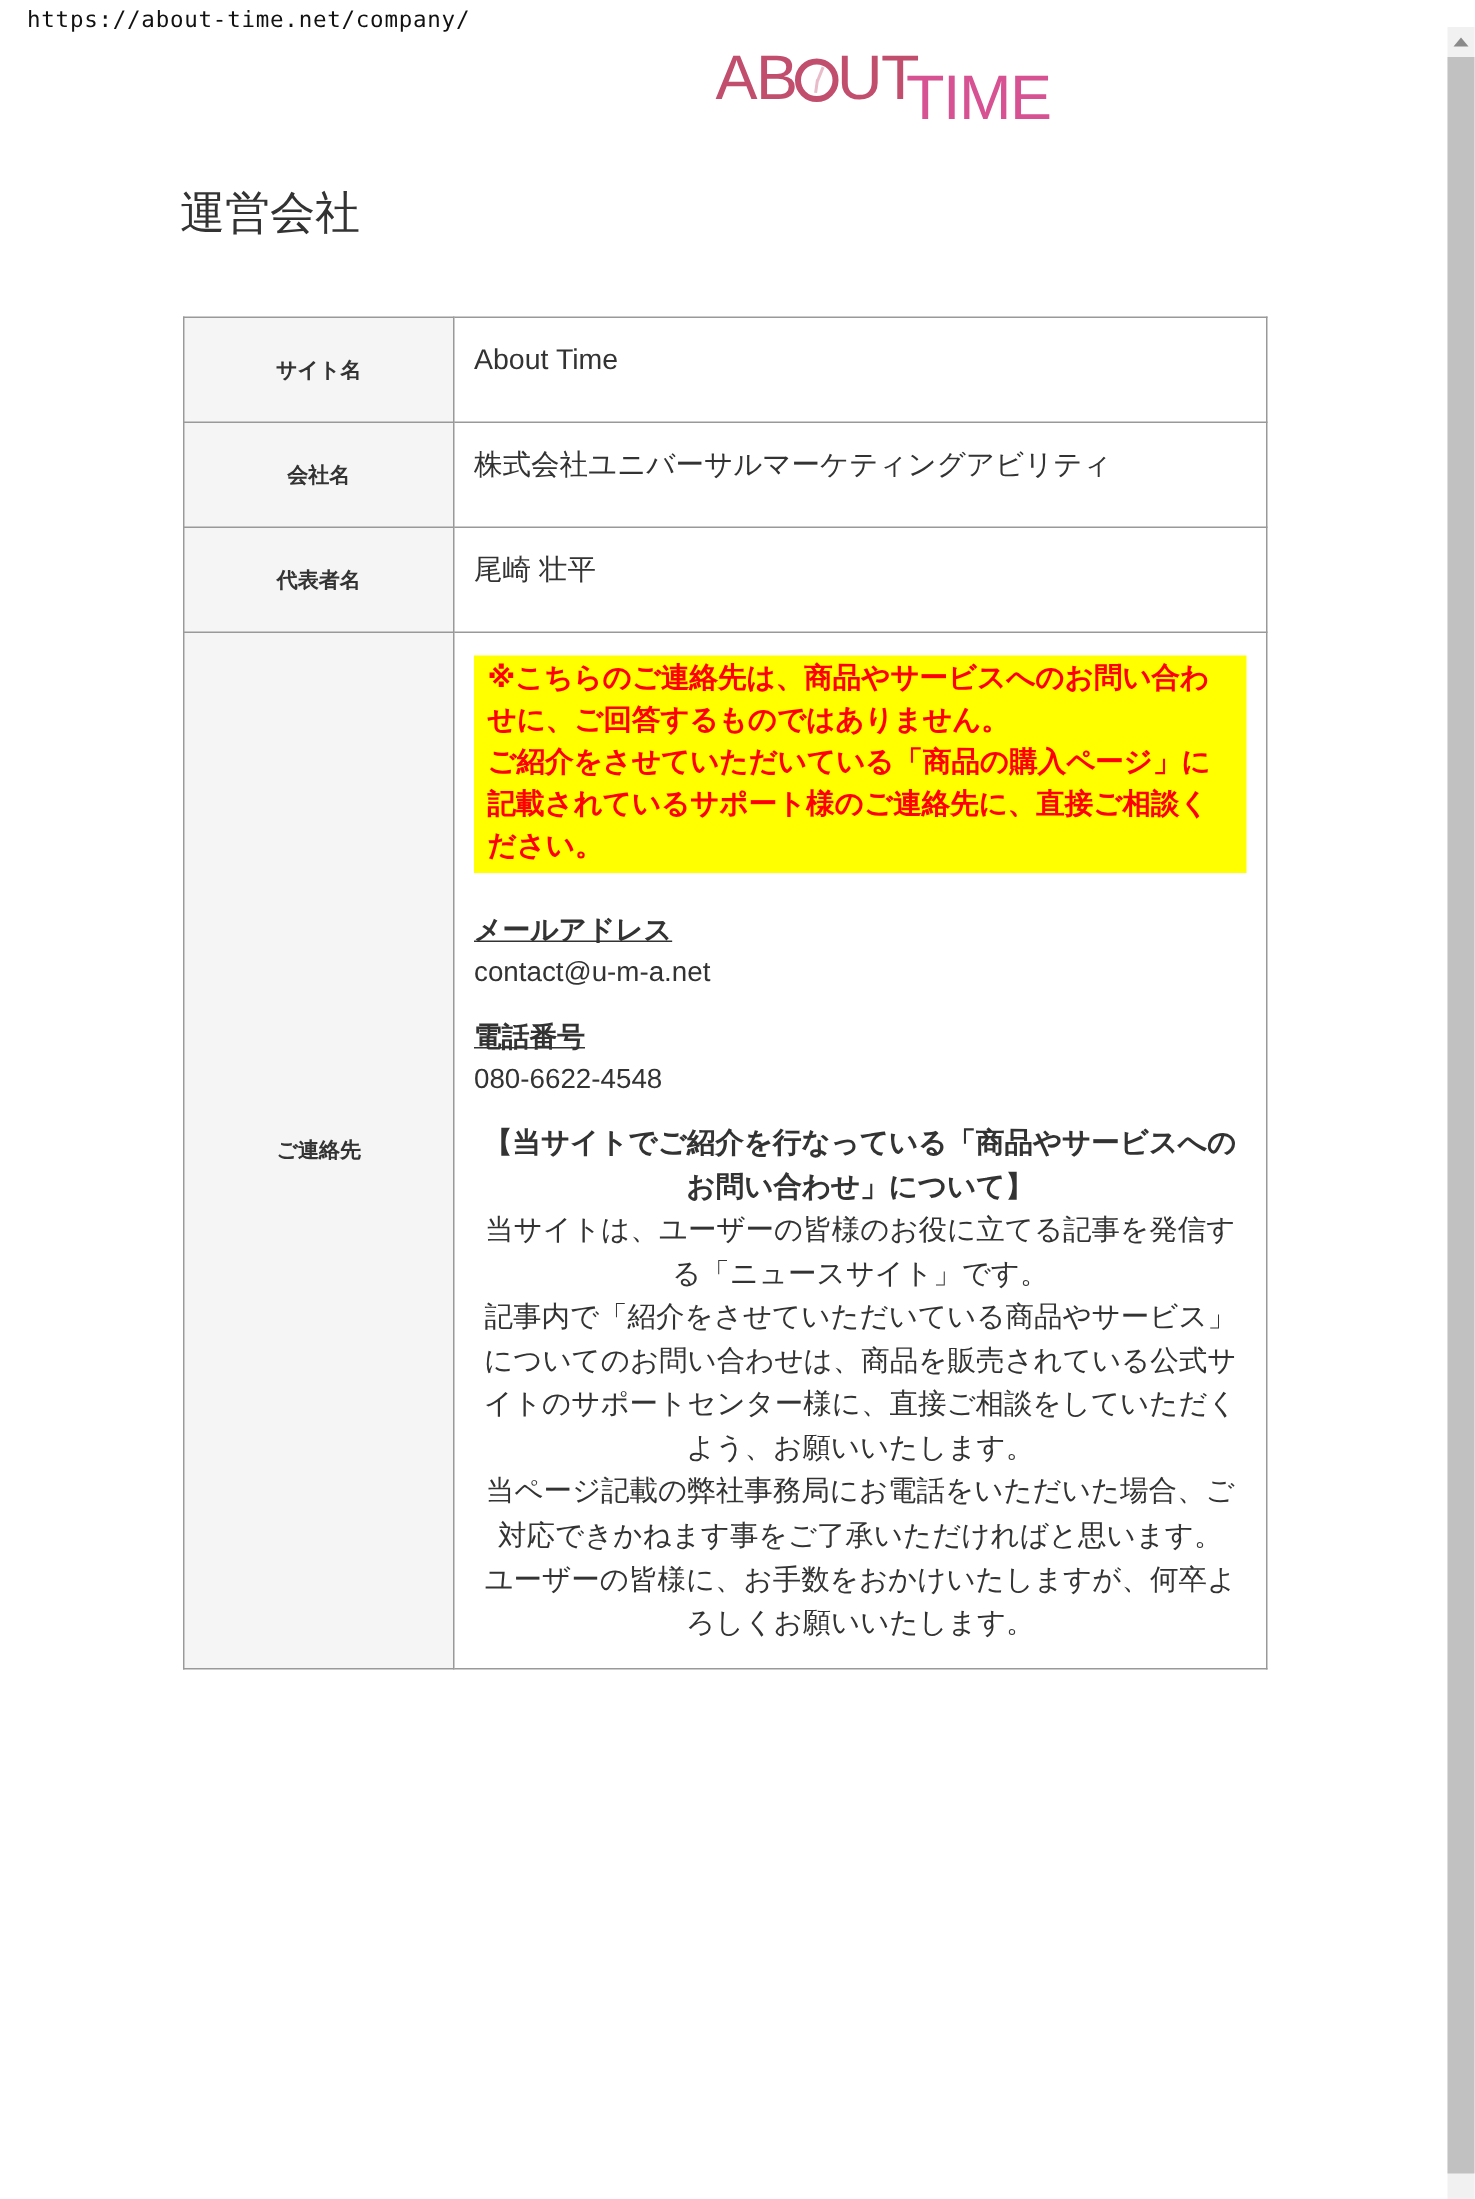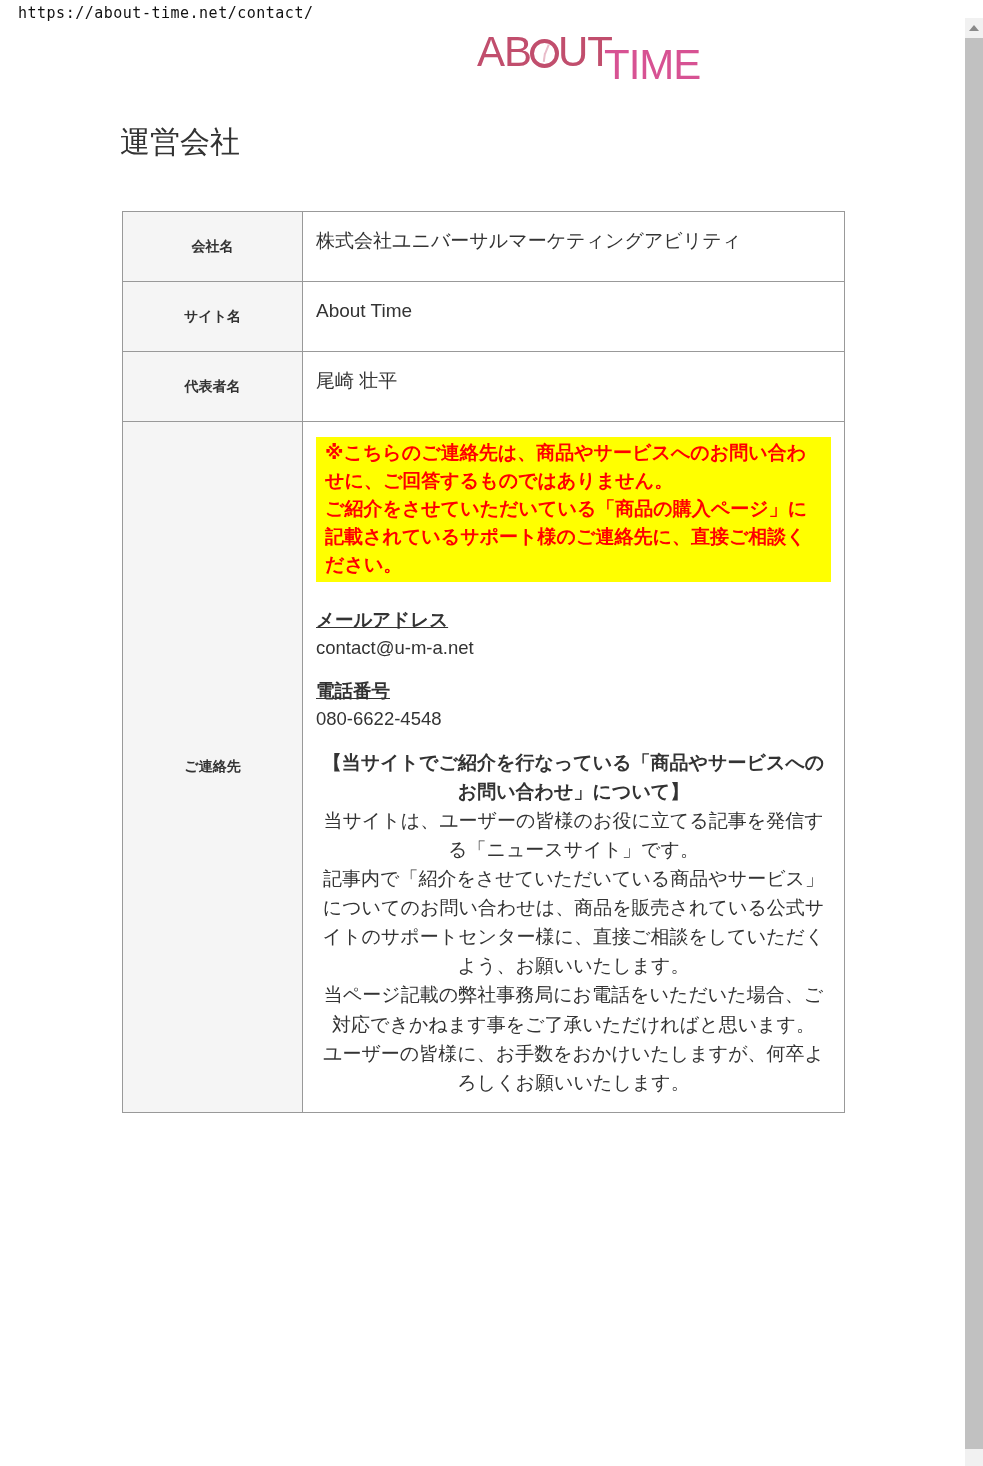--- a/index.html
+++ b/index.html
@@ -103,37 +103,37 @@
     border-bottom: 6px solid #8a8a8a;
   }
   .scroll-thumb {
     position: absolute; left: 0; top: 20px; width: 18px; height: 1411px;
     background: #c1c1c1;
   }
 </style>
 </head>
 <body>
 
-<div class="url-bar">https://about-time.net/contact/</div>
+<div class="url-bar">https://about-time.net/company/</div>
 
 <div class="logo">
   <span class="logo-about"><span>AB</span><span class="clock-o"><span class="clock-hand-min"></span><span class="clock-hand-hr"></span></span><span>UT</span></span><span class="logo-time">TIME</span>
 </div>
 
 <h1 class="page-title">運営会社</h1>
 
 <table class="company">
   <tbody>
     <tr class="simple-row">
+      <th>サイト名</th>
+      <td>About Time</td>
+    </tr>
+    <tr class="simple-row">
       <th>会社名</th>
       <td>株式会社ユニバーサルマーケティングアビリティ</td>
-    </tr>
-    <tr class="simple-row">
-      <th>サイト名</th>
-      <td>About Time</td>
     </tr>
     <tr class="simple-row">
       <th>代表者名</th>
       <td>尾崎 壮平</td>
     </tr>
     <tr>
       <th>ご連絡先</th>
       <td>
         <div class="warning-box">
           <span>※こちらのご連絡先は、商品やサービスへのお問い合わせに、ご回答するものではありません。</span>

